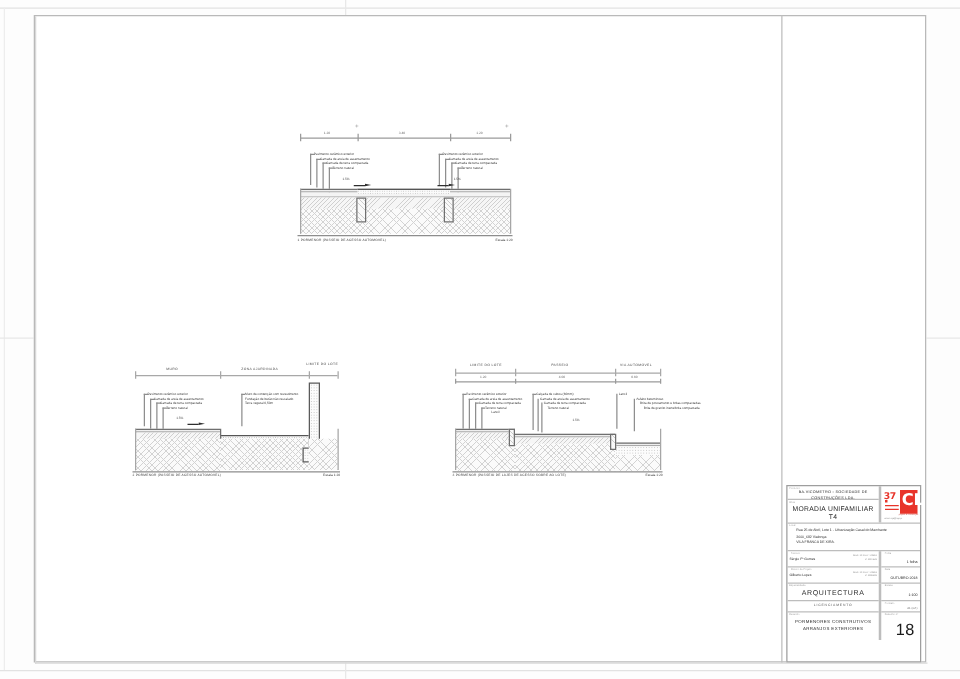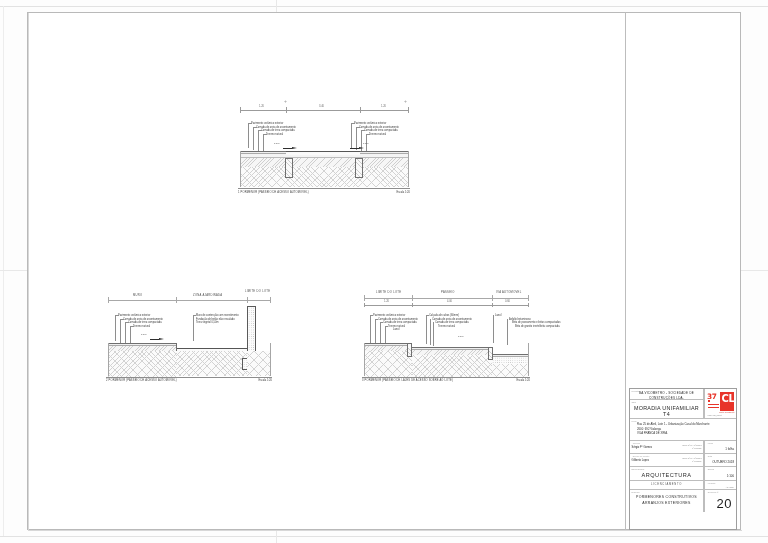--- a/index.html
+++ b/index.html
@@ -247,21 +247,21 @@
     position: absolute; left: 0px; top: 0.5px;
     font-size: 7.4px; font-weight: bold; color: #e8342a;
     letter-spacing: -0.4px; font-family: "DejaVu Sans", sans-serif;
   }
   .logo-cl-box {
     position: absolute; left: 13px; top: 0px; width: 13.5px; height: 19px;
     background: #e8342a;
   }
   .logo-cl-text {
     position: absolute; left: 1.4px; top: 1px;
-    font-size: 10px; font-weight: bold; color: #ffffff;
+    font-size: 13px; font-weight: bold; color: #ffffff;
     font-family: "DejaVu Sans", sans-serif; letter-spacing: -0.2px;
   }
   .logo-bar {
     position: absolute; left: 0.5px; background: #e8342a; height: 1.6px; width: 11px;
   }
   .logo-sq {
     position: absolute; left: 0.5px; top: 8.4px; width: 2.6px; height: 2.6px;
     border: 0.7px solid #e8342a; box-sizing: border-box;
   }
   .logo-tag {
@@ -568,20 +568,20 @@
         <div class="tb-sm-cell" style="border-bottom:0.7px solid #bdbdbd; height:14px;">
           <div class="tb-caption">Escala</div>
           <div class="tb-sm-val">1:100</div>
         </div>
         <div class="tb-sm-cell" style="border-bottom:0.7px solid #bdbdbd; height:9px;">
           <div class="tb-caption">Formato</div>
           <div class="tb-sm-val" style="bottom:0.6px;font-size:2.3px;color:#777;">A1 (ref.)</div>
         </div>
         <div class="tb-num-cell">
           <div class="tb-caption">Desenho nº</div>
-          <div class="tb-num">20</div>
+          <div class="tb-num">18</div>
         </div>
       </div>
     </div>
 
   </div>
 
 </div>
 
 </body></html>

